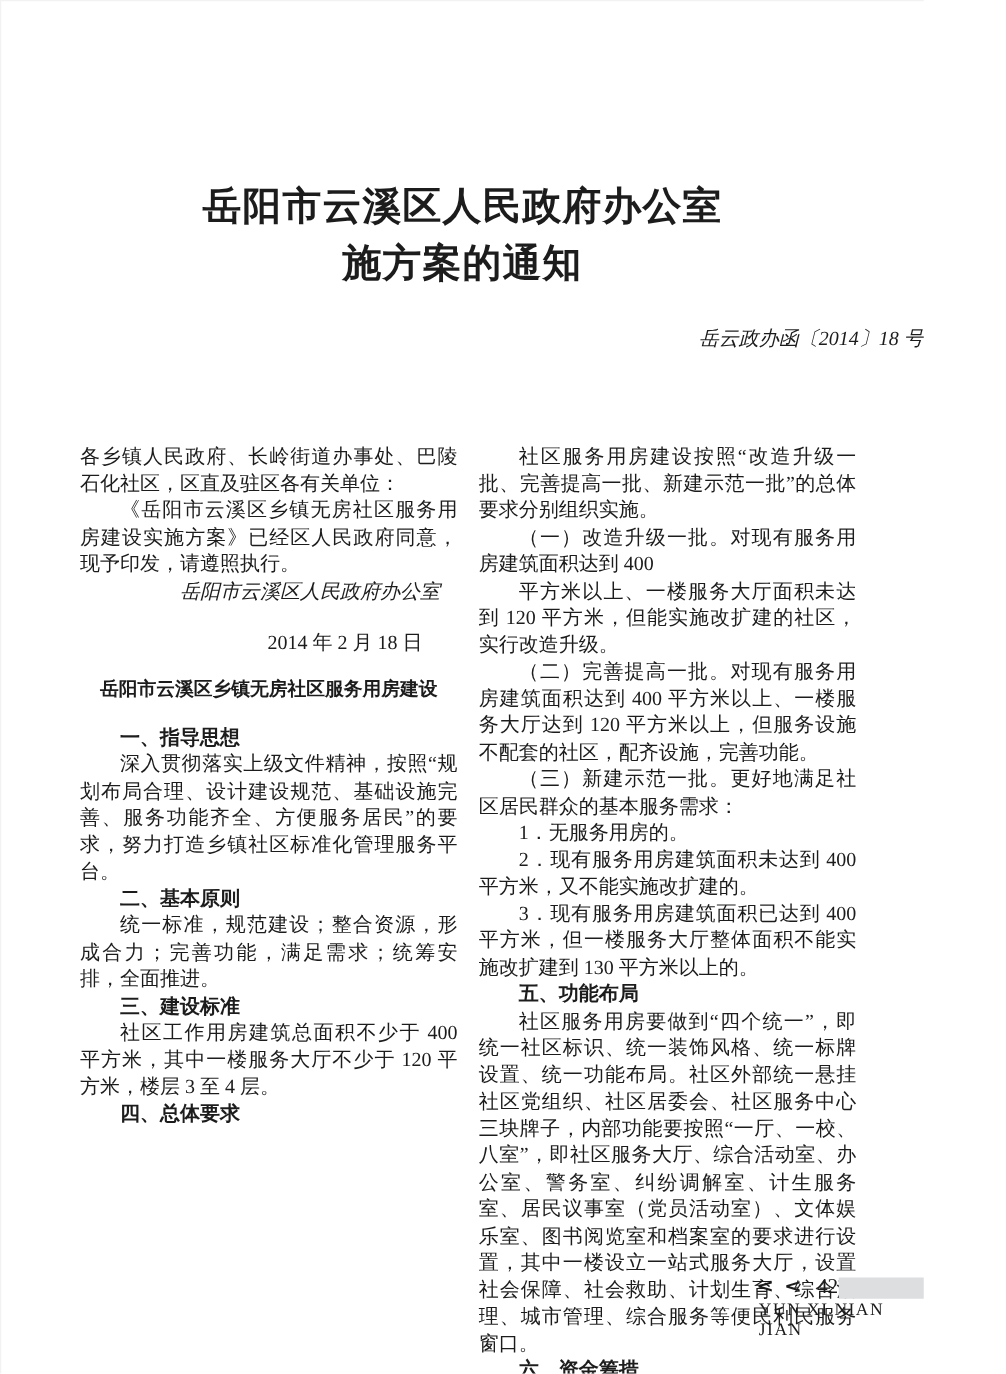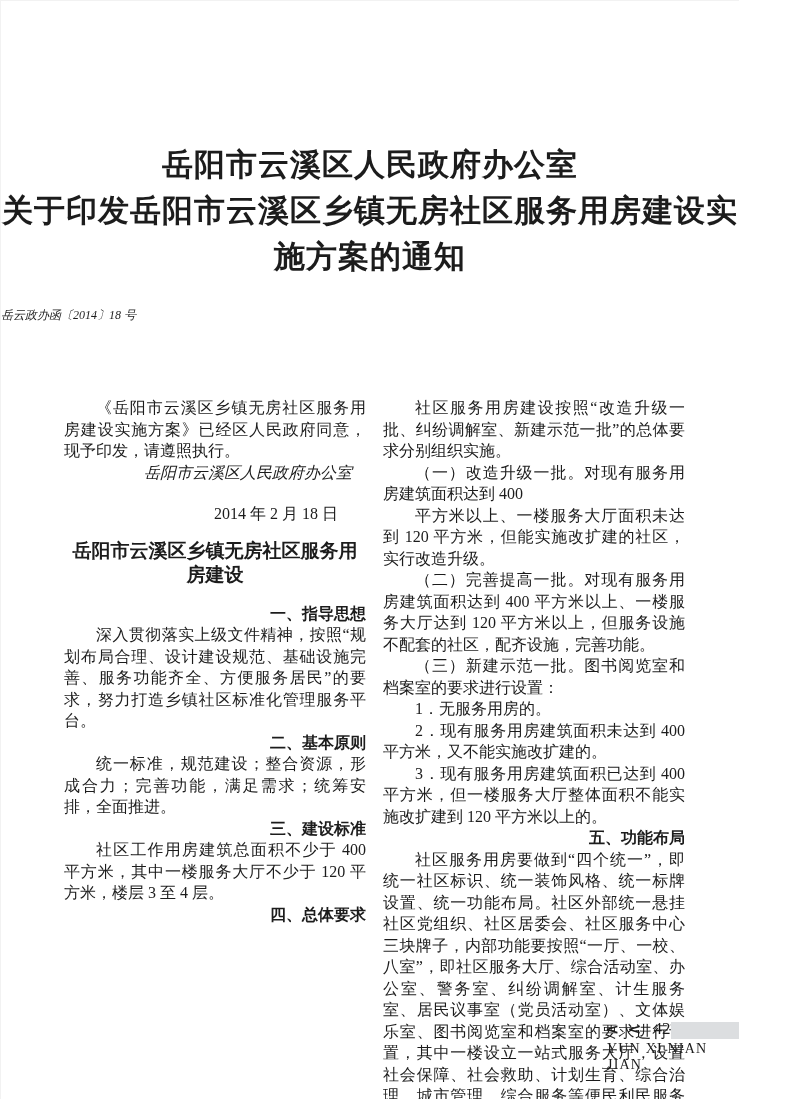--- a/index.html
+++ b/index.html
@@ -19,22 +19,22 @@
     margin-top: 141px;
     text-align: center;
     font-family: "Liberation Sans", "DejaVu Sans", sans-serif;
     font-weight: 700;
     font-size: 31px;
     line-height: 46px;
     letter-spacing: 1px;
   }
   .doc-number {
     margin-top: 27px;
-    text-align: left;
-    font-size: 12px;
+    text-align: right;
+    font-size: 16px;
     font-style: italic;
     font-family: "Liberation Serif", "DejaVu Serif", serif;
   }
   .columns {
     display: flex;
     gap: 17px;
     margin: 73px 54px 0 63px;
   }
   .col {
     width: 336px;
@@ -53,29 +53,29 @@
   .blk-sign-date {
     text-align: right;
     padding-right: 28px;
     margin-top: 20px;
   }
   .blk-subtitle {
     margin: 14px 0 16px;
     text-align: center;
     font-family: "Liberation Sans", "DejaVu Sans", sans-serif;
     font-weight: 700;
-    font-size: 19px;
+    font-size: 15px;
     line-height: 24px;
     text-indent: 0;
   }
   .blk-heading {
     font-family: "Liberation Sans", "DejaVu Sans", sans-serif;
     font-weight: 700;
     text-indent: 2em;
-    text-align: right;
+    text-align: left;
   }
   .footer-nav {
     position: absolute;
     left: 604px;
     top: 1016px;
     display: flex;
     align-items: center;
     height: 24px;
   }
   .footer-arrow {
@@ -108,51 +108,51 @@
     font-family: "Liberation Serif", "DejaVu Serif", serif;
   }
 </style>
 </head>
 <body>
 
 <div class="page">
 
   <div class="doc-title">
     <div>岳阳市云溪区人民政府办公室</div>
-    <div>关于印发岳阳市云溪区乡镇无房社区服务用房建设实</div>
     <div>施方案的通知</div>
   </div>
 
   <div class="doc-number">岳云政办函〔2014〕18 号</div>
 
   <div class="columns">
     <div class="col" id="col-left">
+        <div class="blk blk-plain">各乡镇人民政府、长岭街道办事处、巴陵石化社区，区直及驻区各有关单位：</div>
         <div class="blk blk-para">《岳阳市云溪区乡镇无房社区服务用房建设实施方案》已经区人民政府同意，现予印发，请遵照执行。</div>
         <div class="blk blk-sign-office">岳阳市云溪区人民政府办公室</div>
         <div class="blk blk-sign-date">2014 年 2 月 18 日</div>
         <div class="blk blk-subtitle">
           <div>岳阳市云溪区乡镇无房社区服务用房建设</div>
         </div>
         <div class="blk blk-heading">一、指导思想</div>
         <div class="blk blk-para">深入贯彻落实上级文件精神，按照“规划布局合理、设计建设规范、基础设施完善、服务功能齐全、方便服务居民”的要求，努力打造乡镇社区标准化管理服务平台。</div>
         <div class="blk blk-heading">二、基本原则</div>
         <div class="blk blk-para">统一标准，规范建设；整合资源，形成合力；完善功能，满足需求；统筹安排，全面推进。</div>
         <div class="blk blk-heading">三、建设标准</div>
         <div class="blk blk-para">社区工作用房建筑总面积不少于 400 平方米，其中一楼服务大厅不少于 120 平方米，楼层 3 至 4 层。</div>
         <div class="blk blk-heading">四、总体要求</div>
       </div>
     <div class="col" id="col-right">
-        <div class="blk blk-para">社区服务用房建设按照“改造升级一批、纠纷调解室、新建示范一批”的总体要求分别组织实施。</div>
+        <div class="blk blk-para">社区服务用房建设按照“改造升级一批、完善提高一批、新建示范一批”的总体要求分别组织实施。</div>
         <div class="blk blk-para">（一）改造升级一批。对现有服务用房建筑面积达到 400</div>
         <div class="blk blk-para">平方米以上、一楼服务大厅面积未达到 120 平方米，但能实施改扩建的社区，实行改造升级。</div>
         <div class="blk blk-para">（二）完善提高一批。对现有服务用房建筑面积达到 400 平方米以上、一楼服务大厅达到 120 平方米以上，但服务设施不配套的社区，配齐设施，完善功能。</div>
-        <div class="blk blk-para">（三）新建示范一批。图书阅览室和档案室的要求进行设置：</div>
+        <div class="blk blk-para">（三）新建示范一批。更好地满足社区居民群众的基本服务需求：</div>
         <div class="blk blk-para">1．无服务用房的。</div>
         <div class="blk blk-para">2．现有服务用房建筑面积未达到 400 平方米，又不能实施改扩建的。</div>
-        <div class="blk blk-para">3．现有服务用房建筑面积已达到 400 平方米，但一楼服务大厅整体面积不能实施改扩建到 120 平方米以上的。</div>
+        <div class="blk blk-para">3．现有服务用房建筑面积已达到 400 平方米，但一楼服务大厅整体面积不能实施改扩建到 130 平方米以上的。</div>
         <div class="blk blk-heading">五、功能布局</div>
         <div class="blk blk-para">社区服务用房要做到“四个统一”，即统一社区标识、统一装饰风格、统一标牌设置、统一功能布局。社区外部统一悬挂社区党组织、社区居委会、社区服务中心三块牌子，内部功能要按照“一厅、一校、八室”，即社区服务大厅、综合活动室、办公室、警务室、纠纷调解室、计生服务室、居民议事室（党员活动室）、文体娱乐室、图书阅览室和档案室的要求进行设置，其中一楼设立一站式服务大厅，设置社会保障、社会救助、计划生育、综合治理、城市管理、综合服务等便民利民服务窗口。</div>
         <div class="blk blk-heading">六、资金筹措</div>
       </div>
   </div>
 
   <div class="footer-nav">
     <span class="footer-arrow">&lt;</span>
     <span class="footer-arrow">&lt;</span>
     <span class="footer-page-number">423</span>

